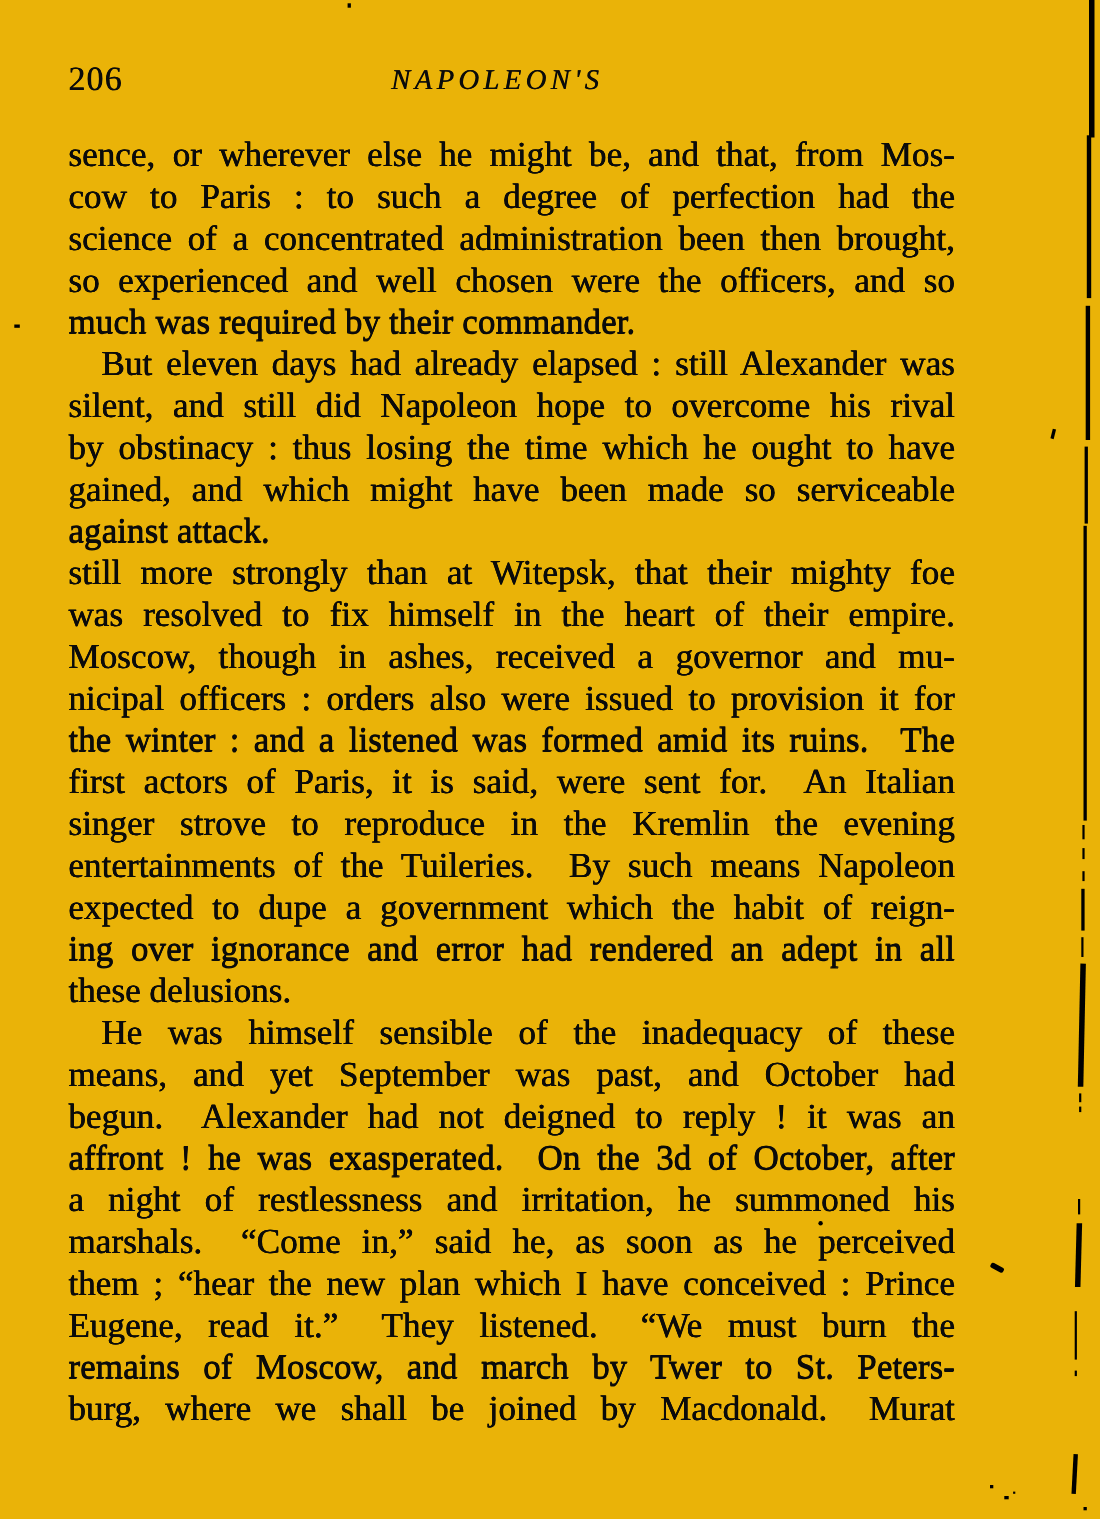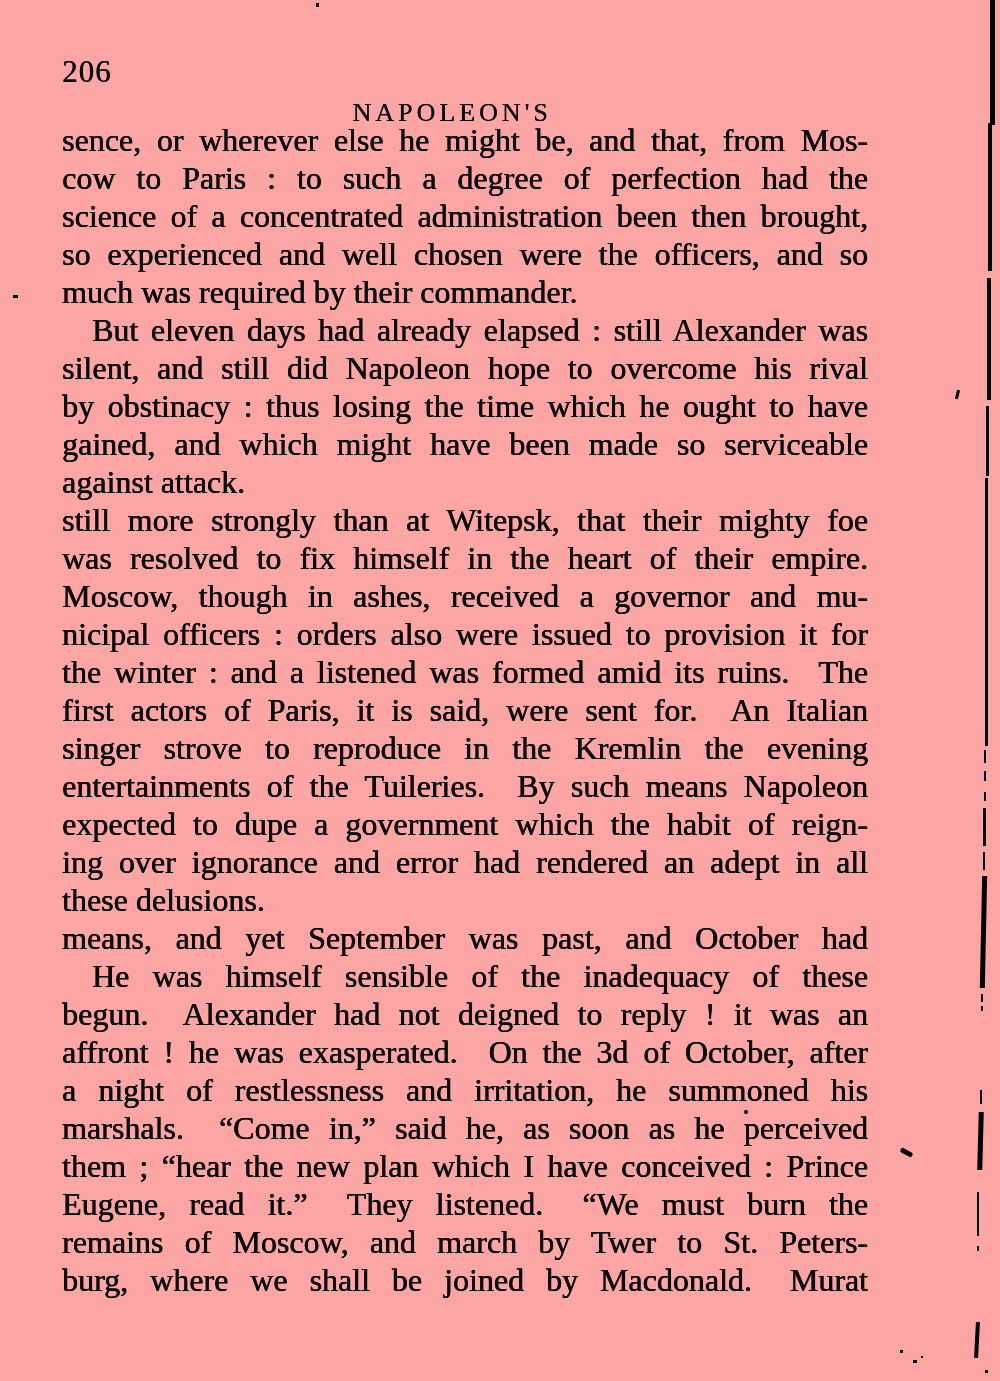--- a/index.html
+++ b/index.html
@@ -4,43 +4,43 @@
 <style>
   html, body {
     margin: 0;
     padding: 0;
     background: #ffffff;
   }
   .page {
     position: relative;
     width: 1000px;
     height: 1381px;
-    background: #fca5a5;
+    background: #eab308;
     color: #0b0b0b;
     font-family: "Liberation Serif", serif;
     overflow: hidden;
   }
   .page-number {
     position: absolute;
     left: 62px;
     top: 54px;
     font-size: 31px;
     letter-spacing: 1px;
     text-shadow: 0.4px 0 0 currentColor;
   }
   .running-head {
     position: absolute;
     left: 452px;
     top: 58px;
     transform: translateX(-50%);
+    font-style: italic;
     font-size: 26px;
     letter-spacing: 4px;
     text-shadow: 0.4px 0 0 currentColor;
     white-space: nowrap;
-    margin-top: 40px;
   }
   .text-block {
     position: absolute;
     left: 62px;
     top: 121px;
     width: 806px;
   }
   .line {
     font-size: 32px;
     line-height: 38px;
@@ -81,22 +81,22 @@
       <div class="line">was resolved to fix himself in the heart of their empire.</div>
       <div class="line">Moscow, though in ashes, received a governor and mu-</div>
       <div class="line">nicipal officers : orders also were issued to provision it for</div>
       <div class="line">the winter : and a listened was formed amid its ruins.  The</div>
       <div class="line">first actors of Paris, it is said, were sent for.  An Italian</div>
       <div class="line">singer strove to reproduce in the Kremlin the evening</div>
       <div class="line">entertainments of the Tuileries.  By such means Napoleon</div>
       <div class="line">expected to dupe a government which the habit of reign-</div>
       <div class="line">ing over ignorance and error had rendered an adept in all</div>
       <div class="line parlast">these delusions.</div>
+      <div class="line indent">He was himself sensible of the inadequacy of these</div>
       <div class="line">means, and yet September was past, and October had</div>
-      <div class="line indent">He was himself sensible of the inadequacy of these</div>
       <div class="line">begun.  Alexander had not deigned to reply ! it was an</div>
       <div class="line">affront ! he was exasperated.  On the 3d of October, after</div>
       <div class="line">a night of restlessness and irritation, he summoned his</div>
       <div class="line">marshals.  “Come in,” said he, as soon as he perceived</div>
       <div class="line">them ; “hear the new plan which I have conceived : Prince</div>
       <div class="line">Eugene, read it.”  They listened.  “We must burn the</div>
       <div class="line">remains of Moscow, and march by Twer to St. Peters-</div>
       <div class="line">burg, where we shall be joined by Macdonald.  Murat</div>
     </main>
 

